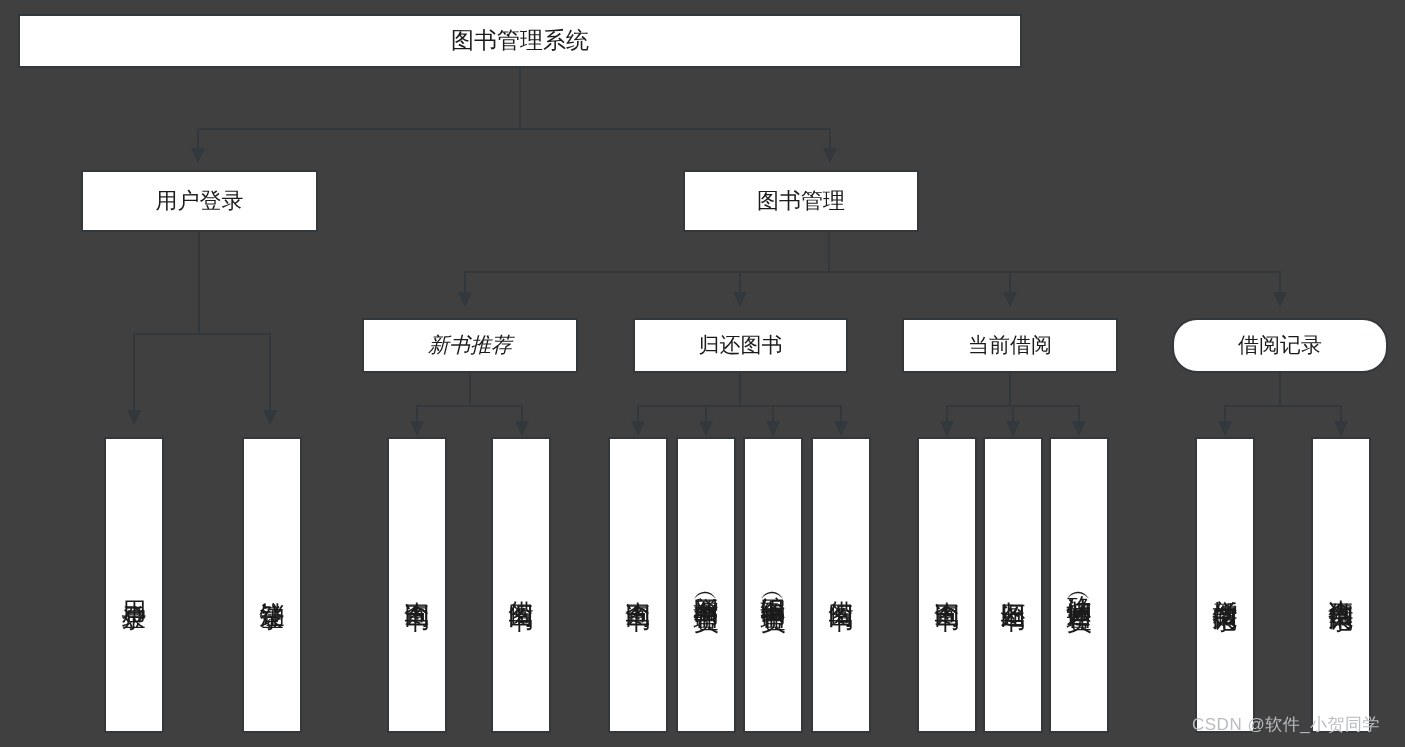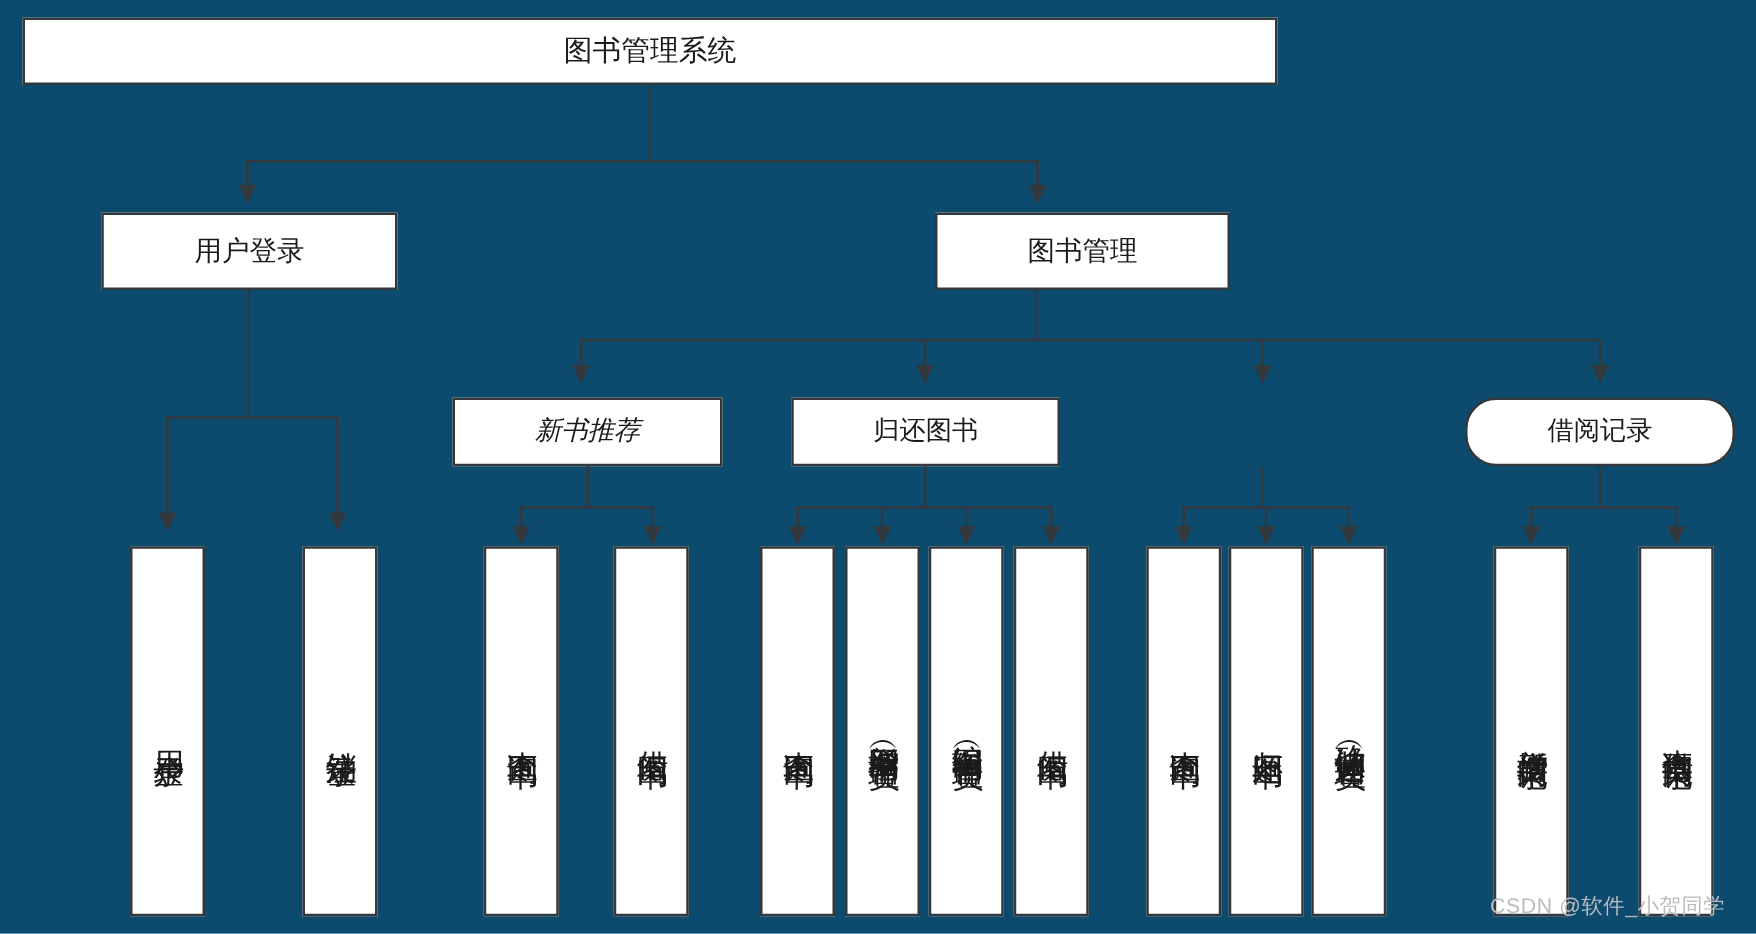--- a/index.html
+++ b/index.html
@@ -7,21 +7,21 @@
     padding: 0;
     background: #ffffff;
   }
   body {
     font-family: "Liberation Sans", "DejaVu Sans", sans-serif;
   }
   #canvas {
     position: relative;
     width: 1405px;
     height: 747px;
-    background: #0c4a6e;
+    background: #404040;
     overflow: hidden;
   }
   .node {
     position: absolute;
     box-sizing: border-box;
     border: 2px solid #33383c;
     background: #ffffff;
     display: flex;
     align-items: center;
     justify-content: center;
@@ -89,21 +89,21 @@
   <div class="hline" style="left:197px; top:128px; width:634px;"></div>
   <div class="vline" style="left:197px; top:128px; height:20px;"></div>
   <div class="arrow" style="left:191px; top:148px;"></div>
   <div class="vline" style="left:829px; top:128px; height:20px;"></div>
   <div class="arrow" style="left:823px; top:148px;"></div>
 
   <div class="node level2" style="left:81px; top:170px; width:237px; height:62px;">
     <span class="label">用户登录</span>
   </div>
 
-  <div class="node level2" style="left:748px; top:170px; width:236px; height:62px;">
+  <div class="node level2" style="left:683px; top:170px; width:236px; height:62px;">
     <span class="label">图书管理</span>
   </div>
 
   <div class="vline" style="left:198px; top:232px; height:102px;"></div>
   <div class="hline" style="left:133px; top:333px; width:136px;"></div>
   <div class="vline" style="left:133px; top:333px; height:77px;"></div>
   <div class="arrow" style="left:127px; top:410px;"></div>
   <div class="vline" style="left:269px; top:333px; height:77px;"></div>
   <div class="arrow" style="left:263px; top:410px;"></div>
 
@@ -117,20 +117,23 @@
   <div class="arrow" style="left:1003px; top:292px;"></div>
   <div class="vline" style="left:1279px; top:271px; height:21px;"></div>
   <div class="arrow" style="left:1273px; top:292px;"></div>
 
   <div class="node level3" style="left:362px; top:318px; width:216px; height:55px;font-style:italic;">
     <span class="label">新书推荐</span>
   </div>
   <div class="node level3" style="left:633px; top:318px; width:215px; height:55px;">
     <span class="label">归还图书</span>
   </div>
+  <div class="node level3" style="left:902px; top:318px; width:216px; height:55px;">
+    <span class="label">当前借阅</span>
+  </div>
   <div class="node level3" style="left:1172px; top:318px; width:216px; height:55px;border-radius:25px;">
     <span class="label">借阅记录</span>
   </div>
 
   <div class="vline" style="left:469px; top:373px; height:33px;"></div>
   <div class="hline" style="left:416px; top:405px; width:107px;"></div>
   <div class="vline" style="left:416px; top:405px; height:16px;"></div>
   <div class="arrow" style="left:410px; top:421px;"></div>
   <div class="vline" style="left:521px; top:405px; height:16px;"></div>
   <div class="arrow" style="left:515px; top:421px;"></div>

